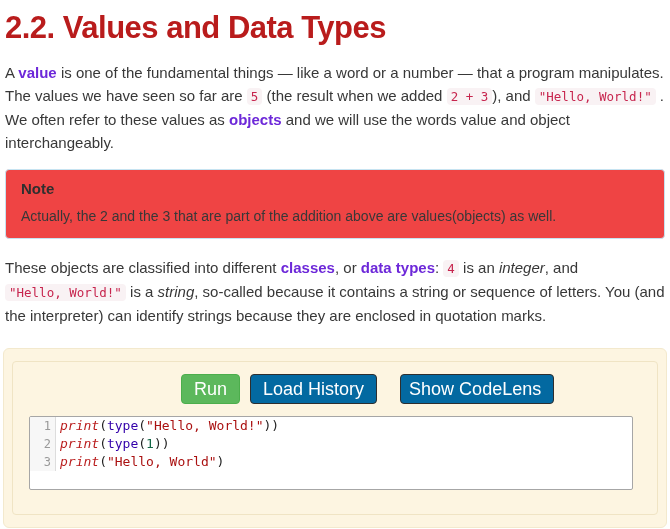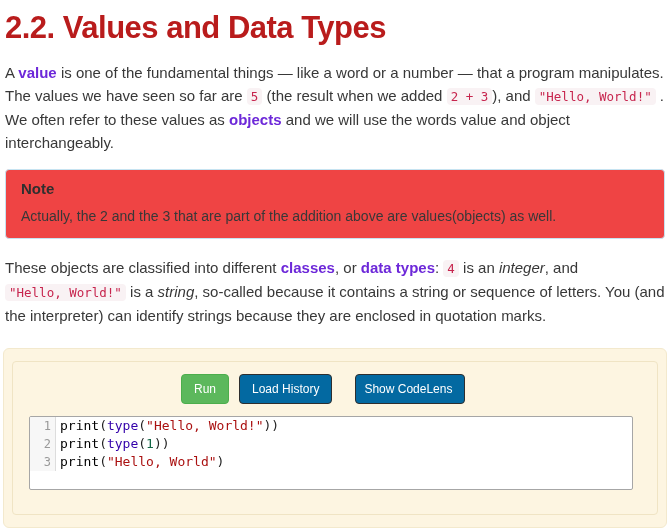--- a/index.html
+++ b/index.html
@@ -31,41 +31,41 @@
   .activecode{
     background:#fdf5e1;border:1px solid #f3e9cd;border-radius:6px;
     margin:21px -2px 0 -2px;padding:12px 8px 12px 8px;box-sizing:border-box;
   }
   .ac-inner{
     border:1px solid #f0e4c4;border-radius:4px;
     padding:12px 0 24px 0;background:#fdf5e1;
   }
   .btn-row{display:flex;align-items:center;margin:0 0 12px 168px;}
   .btn{
-    font-family:"Liberation Sans", sans-serif;font-size:12px;line-height:16px;
+    font-family:"Liberation Sans", sans-serif;font-size:18px;line-height:16px;
     padding:6px 12px;border-radius:4px;color:#ffffff;cursor:pointer;
     border:1px solid rgba(0,0,0,0.15);height:30px;box-sizing:border-box;
   }
   .btn-green{background:#5cb85c;border-color:#4cae4c;margin-right:10px;}
   .btn-dark{background:#0369a1;border-color:#2e2e2e;}
   .btn-dark + .btn-dark{margin-left:23px;padding-left:8px;}
 
   .editor{
     position:relative;margin-left:16px;width:604px;height:74px;
     box-sizing:border-box;background:#ffffff;border:1px solid #a6a6a6;
     border-radius:2px;overflow:hidden;
     font-family:"DejaVu Sans Mono", monospace;font-size:13px;line-height:18px;
   }
   .cm-row{display:flex;height:18px;}
   .cm-gut{
     flex:none;width:21px;padding-right:4px;text-align:right;color:#999999;
     background:#f7f7f7;border-right:1px solid #dddddd;font-size:12px;
   }
   .cm-code{margin:0;padding:0 0 0 4px;white-space:pre;font:inherit;color:#1c1c1c;}
-  .tk-k{color:#000000;}
+  .tk-k{color:#b91c1c;font-style:italic;}
   .tk-bi{color:#3300aa;}
   .tk-s{color:#aa1111;}
   .tk-m{color:#116644;}
   .tk-p{color:#222222;}
 </style>
 </head>
 <body>
 
 <div class="content">
 

